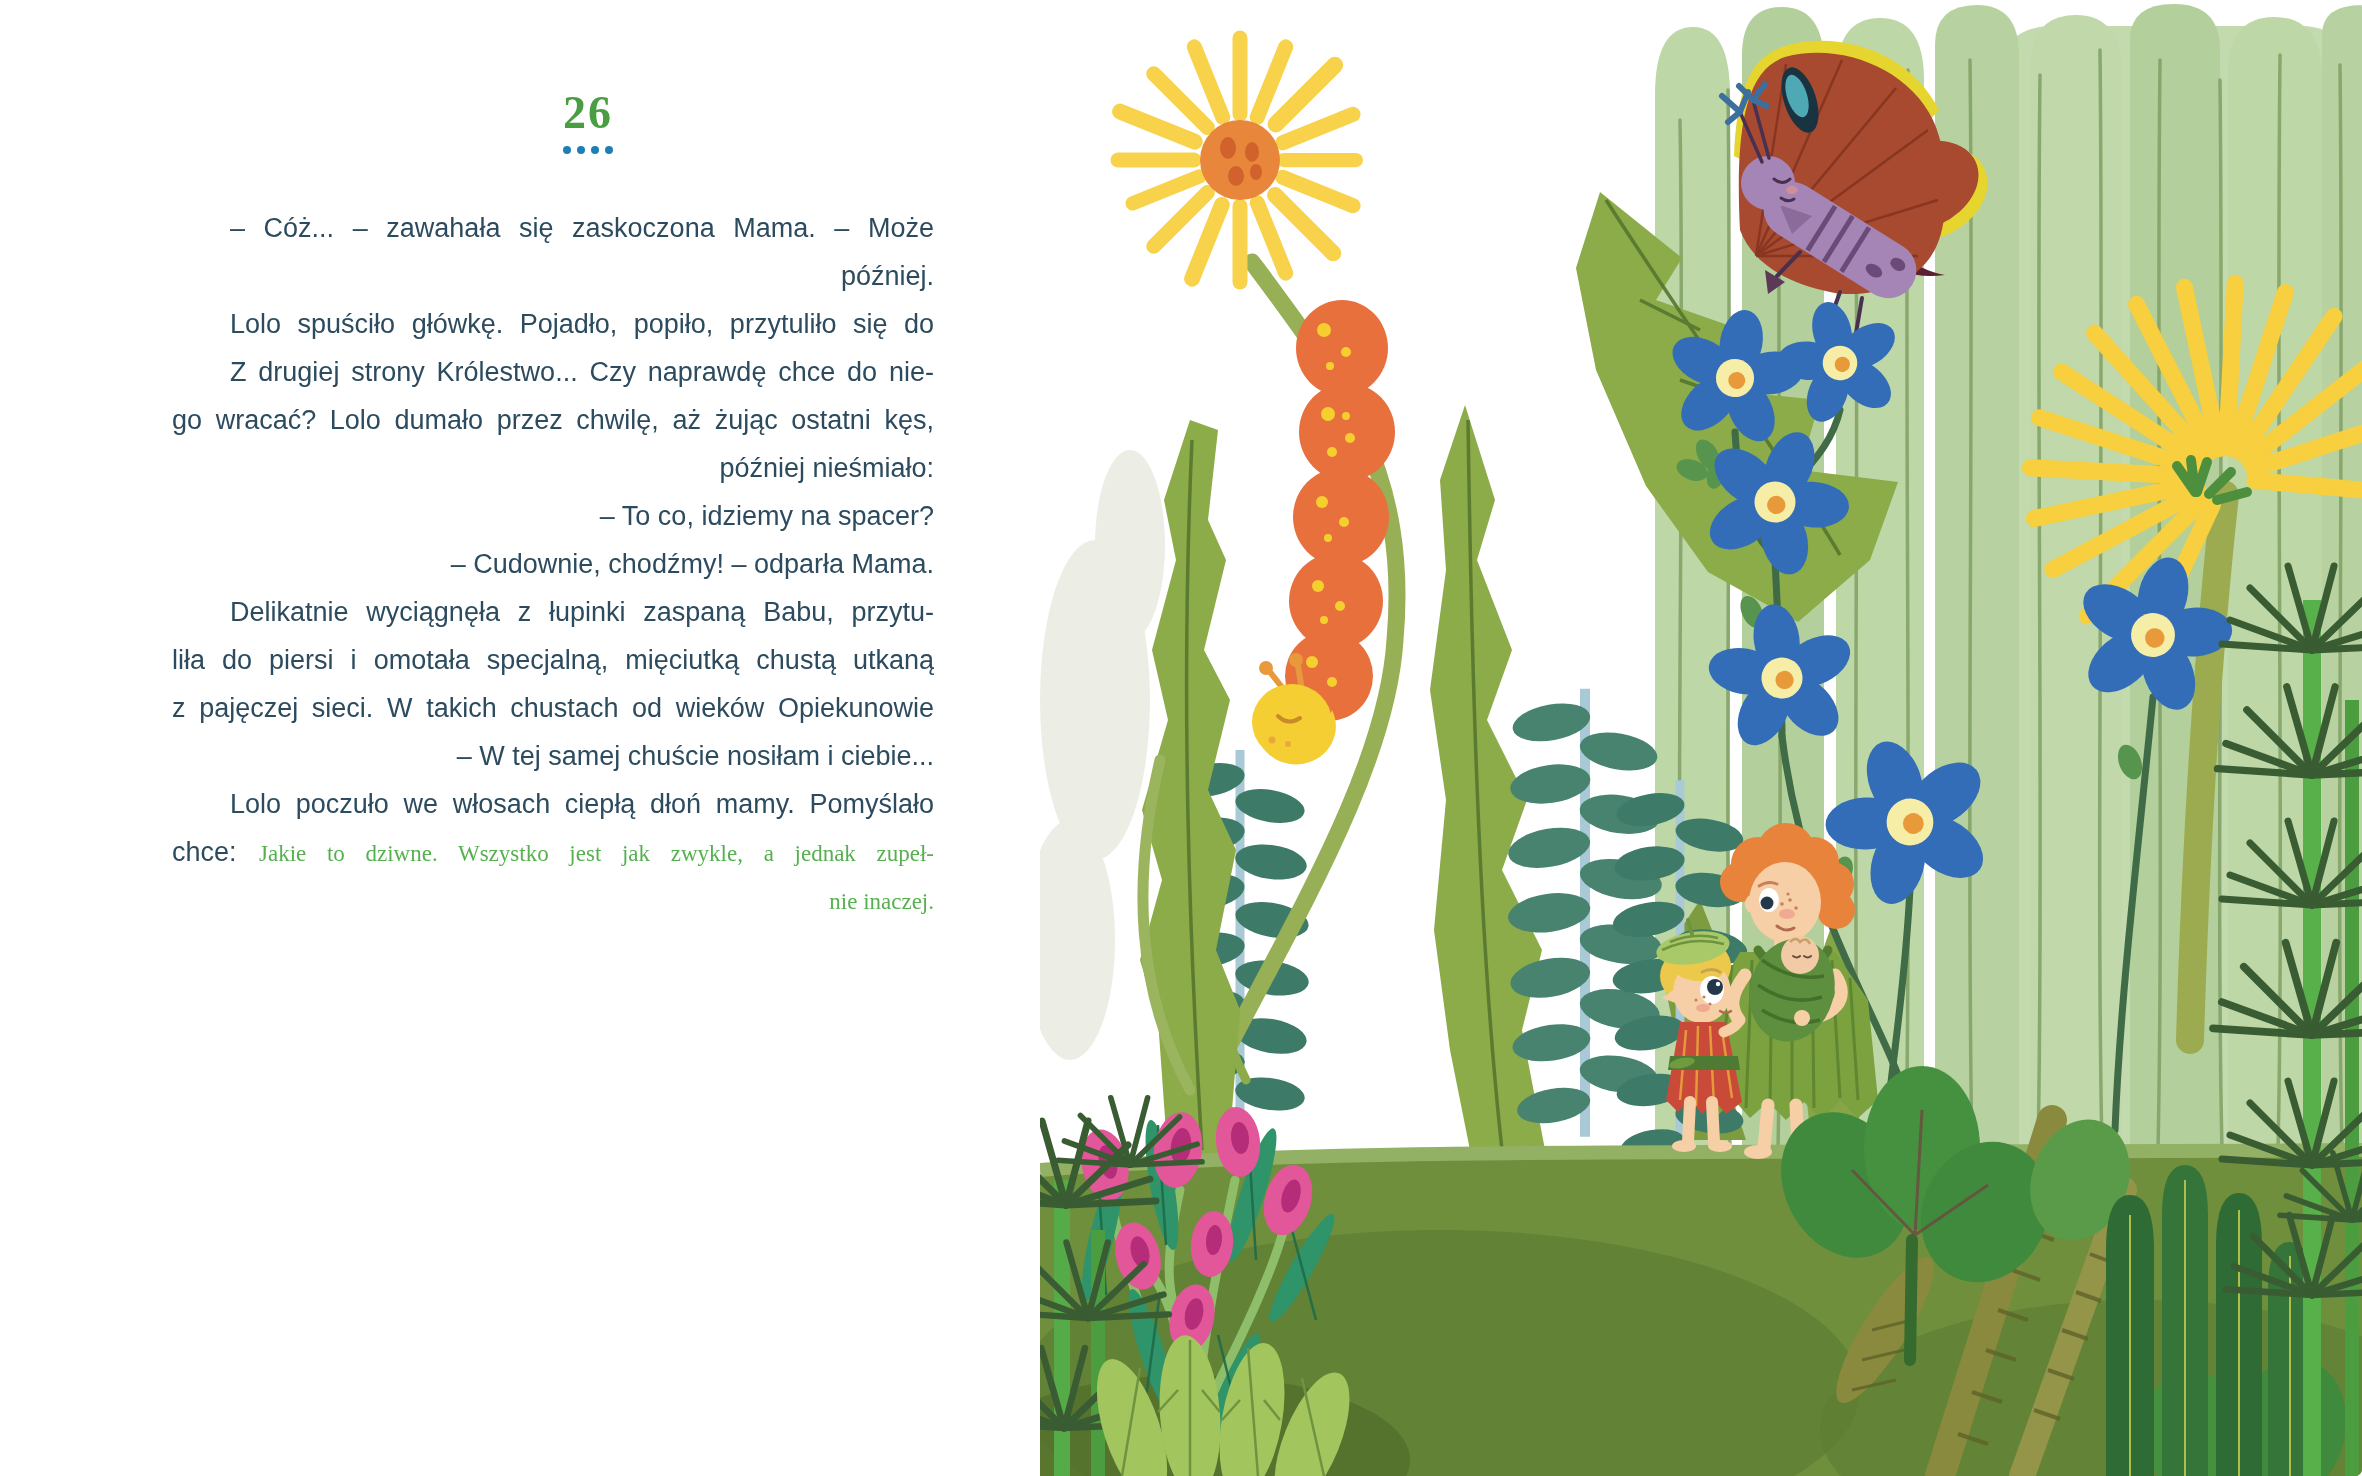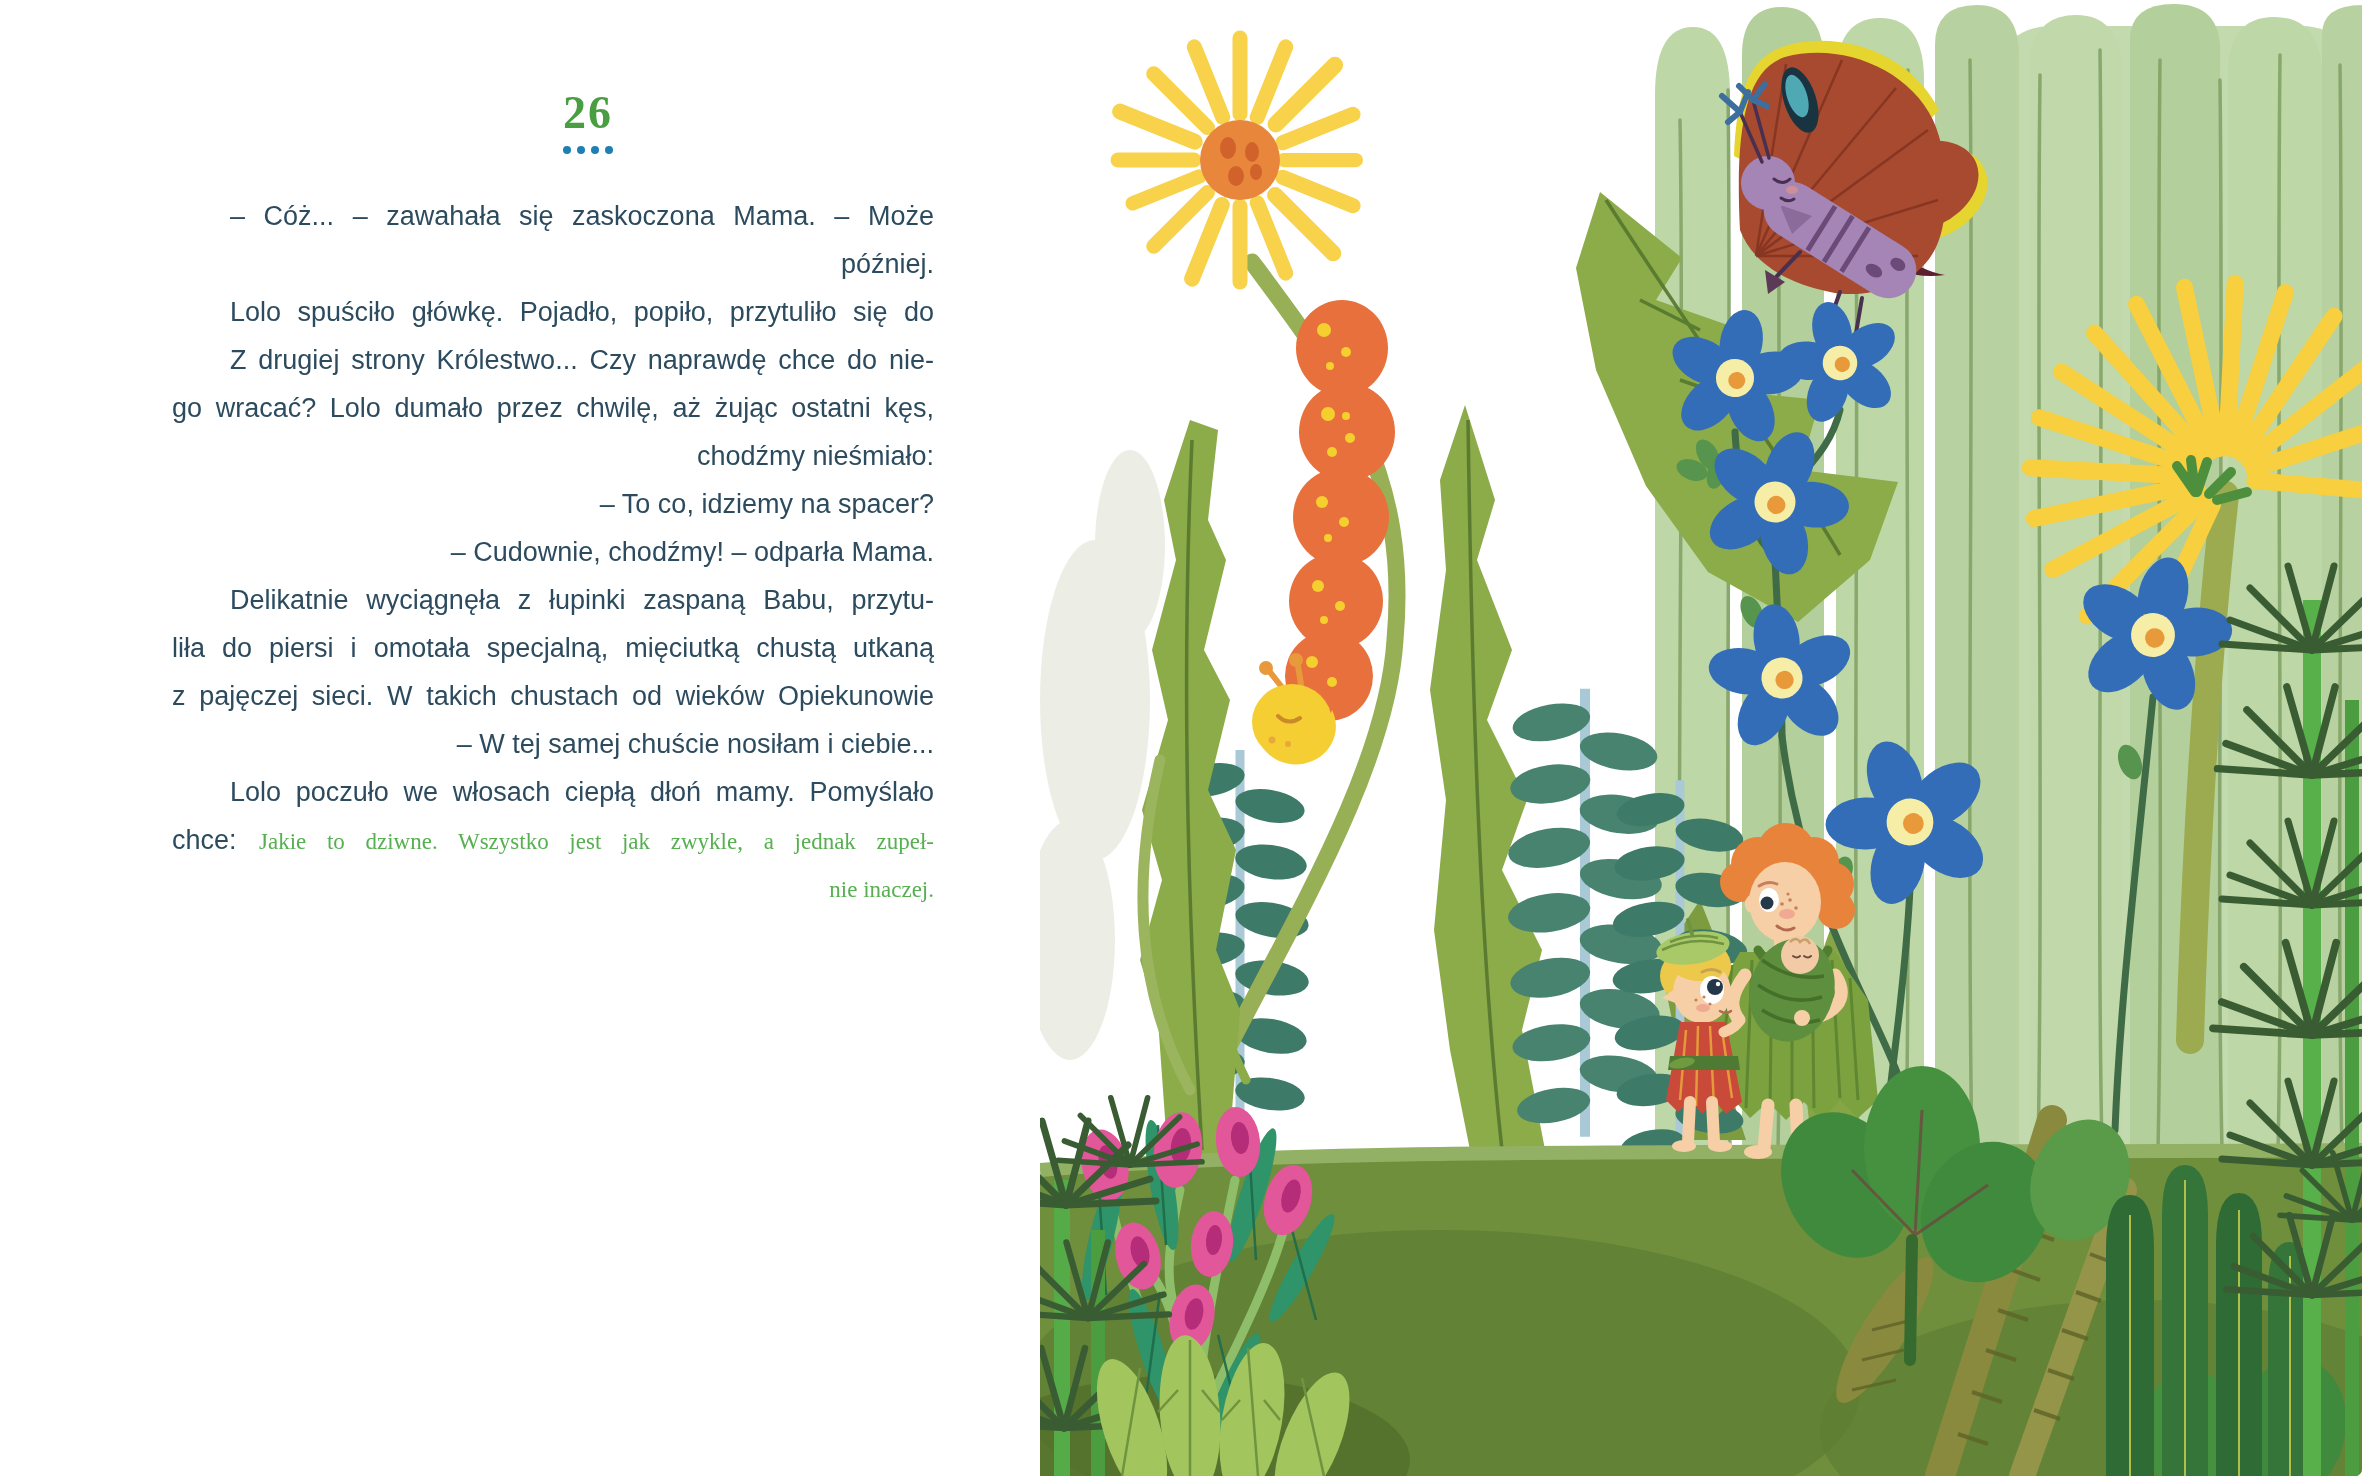--- a/index.html
+++ b/index.html
@@ -5,21 +5,21 @@
 <style>
   html,body{margin:0;padding:0;background:#ffffff;}
   .spread{position:relative;width:2362px;height:1476px;background:#fff;overflow:hidden;
           font-family:"Liberation Sans",sans-serif;border-radius:7px;}
   
   .page-number{position:absolute;top:86px;left:588px;transform:translateX(-50%);
       font-family:"Liberation Serif",serif;font-weight:600;font-size:46px;letter-spacing:2px;
       color:var(--numcolor,#4a9e42);}
   .dots{position:absolute;top:146px;left:588px;transform:translateX(-50%);display:flex;gap:6px;}
   .dot{width:8px;height:8px;border-radius:50%;background:var(--dotcolor,#1e7fb2);}
-  .text-block{position:absolute;left:172px;top:192px;width:762px;color:var(--ink,#2c4b5e);
+  .text-block{position:absolute;left:172px;top:204px;width:762px;color:var(--ink,#2c4b5e);
       font-size:27px;}
   .line{height:48px;line-height:48px;white-space:nowrap;text-align:right;}
   .line.just{text-align:justify;text-align-last:justify;}
   .line.ind{text-indent:58px;}
   .accent{font-family:Liberation Serif, serif;font-size:23px;color:var(--accent,#56b050);}
   
   .illustration{position:absolute;left:1040px;top:0;width:1322px;height:1476px;}
 </style>
 </head>
 <body>
@@ -33,21 +33,21 @@
         <span class="dot"></span>
         <span class="dot"></span>
         <span class="dot"></span>
       </div>
     <div class="text-block">
         <div class="line just ind"><span>– Cóż... – zawahała się zaskoczona Mama. – Może</span></div>
         <div class="line"><span>później.</span></div>
         <div class="line just ind"><span>Lolo spuściło główkę. Pojadło, popiło, przytuliło się do</span></div>
         <div class="line just ind"><span>Z drugiej strony Królestwo... Czy naprawdę chce do nie-</span></div>
         <div class="line just"><span>go wracać? Lolo dumało przez chwilę, aż żując ostatni kęs,</span></div>
-        <div class="line"><span>chodźmy nieśmiało:</span></div>
+        <div class="line"><span>później nieśmiało:</span></div>
         <div class="line ind"><span>– To co, idziemy na spacer?</span></div>
         <div class="line ind"><span>– Cudownie, chodźmy! – odparła Mama.</span></div>
         <div class="line just ind"><span>Delikatnie wyciągnęła z łupinki zaspaną Babu, przytu-</span></div>
         <div class="line just"><span>liła do piersi i omotała specjalną, mięciutką chustą utkaną</span></div>
         <div class="line just"><span>z pajęczej sieci. W takich chustach od wieków Opiekunowie</span></div>
         <div class="line ind"><span>– W tej samej chuście nosiłam i ciebie...</span></div>
         <div class="line just ind"><span>Lolo poczuło we włosach ciepłą dłoń mamy. Pomyślało</span></div>
         <div class="line just"><span>chce: </span><span class="accent">Jakie to dziwne. Wszystko jest jak zwykle, a jednak zupeł-</span></div>
         <div class="line"><span class="accent">nie inaczej.</span></div>
       </div>

